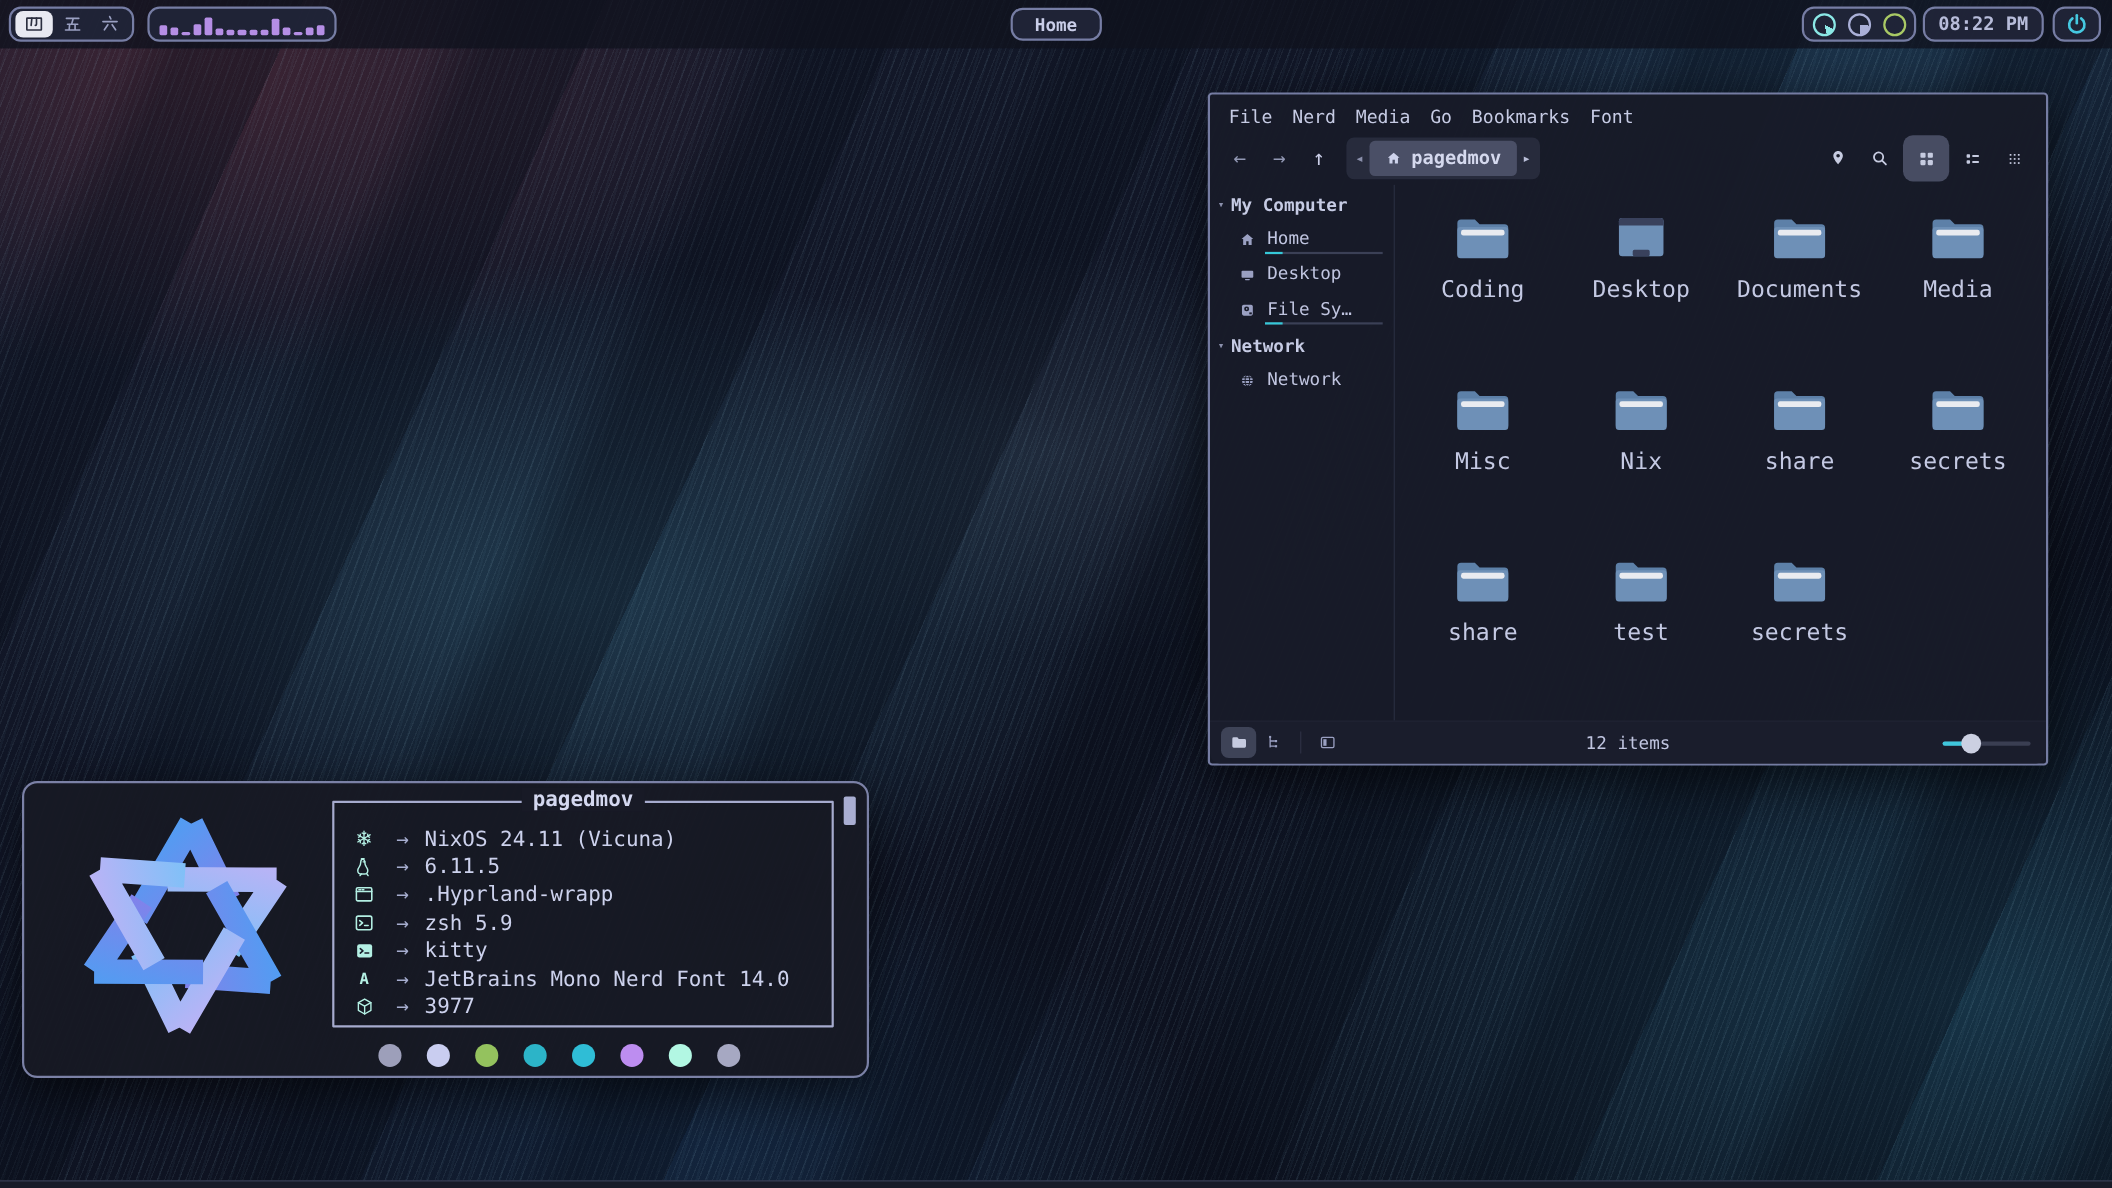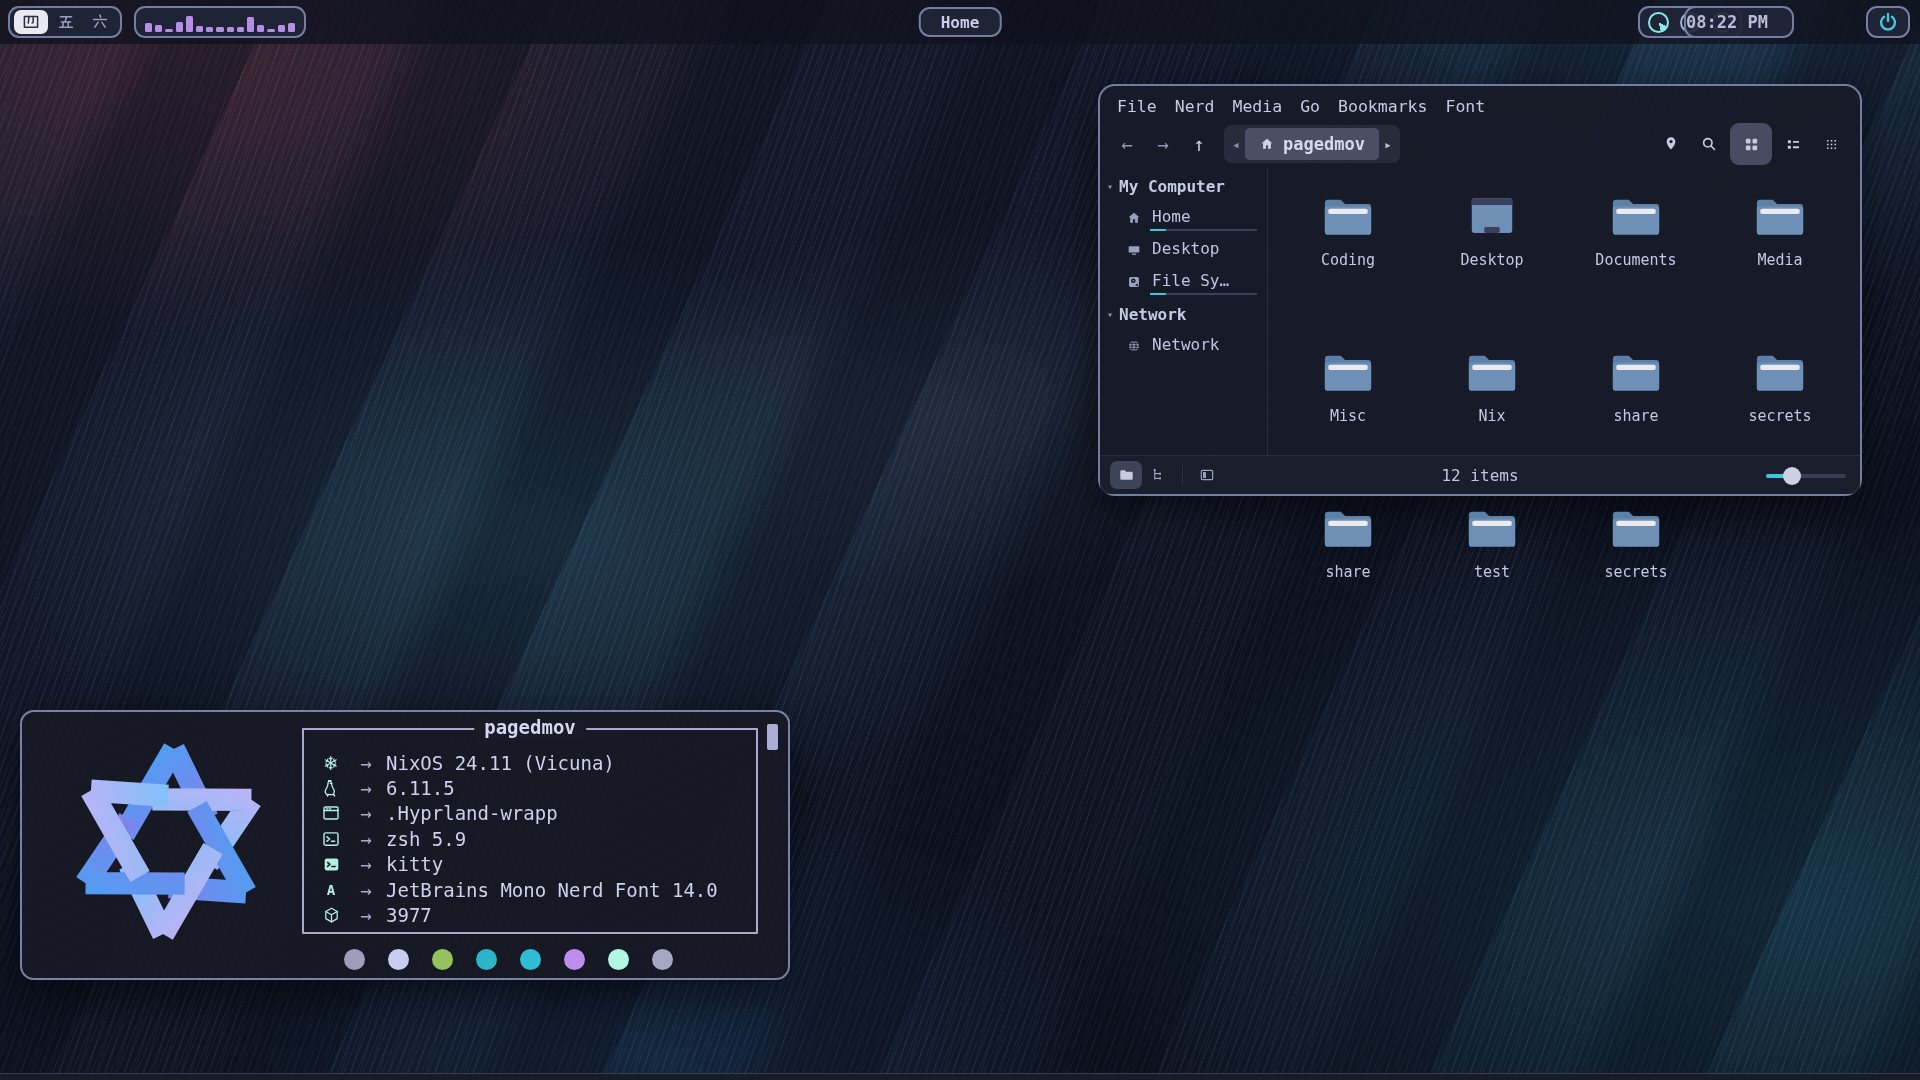--- a/index.html
+++ b/index.html
@@ -34,30 +34,30 @@
   .ws-pill { left:8px; width:114px; padding:0 4px; gap:2px; }
   .ws-item { width:34px; height:24px; display:flex; align-items:center; justify-content:center; border-radius:7px; }
   .ws-item.active { background:#e8e9f1; width:36px; }
   .viz-pill { left:134px; width:172px; padding:0 9px; }
   .viz { display:flex; align-items:flex-end; gap:3px; width:100%; height:20px; }
   .viz-bar { flex:1; background:#b58ee5; border-radius:1.5px; }
   .home-pill { left:50%; transform:translateX(-50%); top:7px; height:30px; padding:0 20px; }
   .home-pill span { font-size:16px; font-weight:bold; color:#c9cde8; }
   .gauges-pill { left:1638px; width:104px; justify-content:center; gap:11px; }
   .gauge { width:21px; height:21px; border-radius:50%; border:2px solid; }
-  .clock-pill { left:1684px; width:110px; }
+  .clock-pill { left:1748px; width:110px; justify-content:center; }
   .clock-pill span { font-size:17px; font-weight:bold; color:#b7bcda; }
   .power-pill { left:1866px; width:44px; justify-content:center; }
 
   
   .win { position:absolute; box-shadow:0 14px 44px rgba(0,0,0,.55); }
 
   
-  .fm { left:1098px; top:84px; width:764px; height:412px; background:rgba(24,27,40,.97);
-    border:2px solid #757ca2; border-radius:17px; color:#c6cbe4; }
+  .fm { left:1098px; top:84px; width:764px; height:612px; background:rgba(24,27,40,.97);
+    border:2px solid #757ca2; border-radius:4px; color:#c6cbe4; }
   .menubar { height:34px; display:flex; align-items:center; padding:6px 6px 0 8px; }
   .menu-item { padding:0 9px; font-size:16.5px; color:#c6cbe4; cursor:default; }
   .toolbar { height:48px; display:flex; align-items:center; padding:0 12px; }
   .nav-btn { width:30px; height:30px; display:flex; align-items:center; justify-content:center;
     font-size:19px; color:#9298b4; border-radius:6px; }
   .nav-btn.bright { color:#cbcfe8; }
   .path-group { margin-left:10px; height:38px; background:#272b3c; border-radius:7px;
     display:flex; align-items:center; padding:0 3px; }
   .chev { width:18px; text-align:center; font-size:13px; color:#8b90ac; }
   .path-tab { height:32px; background:#4a4f66; border-radius:5px; display:flex; align-items:center;
@@ -71,21 +71,21 @@
   .side-row { height:32px; display:flex; align-items:center; }
   .side-head { padding-left:7px; gap:6px; color:#c6cbe4; font-weight:bold; }
   .side-head .tri { font-size:10px; color:#8b90ac; }
   .side-item { padding-left:26px; gap:8px; color:#c0c5e0; }
   .side-item .lwrap { position:relative; padding:2px 4px 5px 2px; flex:1; margin-right:10px; }
   .side-item .lwrap.u::before { content:""; position:absolute; left:0; right:0; bottom:0; height:2px; background:#3b4056; }
   .side-item .lwrap.u::after { content:""; position:absolute; left:0; bottom:0; width:16px; height:2px; background:#35c8d8; }
   .fm-grid { flex:1; display:grid; grid-template-columns:repeat(4,1fr);
     grid-auto-rows:156px; padding:16px 8px 0; align-content:start; }
   .folder-cell { display:flex; flex-direction:column; align-items:center; padding-top:10px; gap:12px; }
-  .folder-cell .name { font-size:15px; color:#c4c9e3; }
+  .folder-cell .name { font-size:21px; color:#c4c9e3; }
   .statusbar { position:absolute; left:0; right:0; bottom:0; height:39px; border-top:1px solid #292d3f;
     background:rgba(27,30,44,.9); display:flex; align-items:center; padding:0 10px;
     border-radius:0 0 9px 9px; }
   .st-btn { width:32px; height:28px; display:flex; align-items:center; justify-content:center; border-radius:7px; }
   .st-btn.active { background:#3e4357; }
   .st-sep { width:1px; height:20px; background:#2e3246; margin:0 8px; }
   .status-center { position:absolute; left:0; right:0; text-align:center; font-size:16px; color:#c0c5e0; pointer-events:none; }
   .zoom-slider { position:absolute; right:14px; top:11px; width:80px; height:18px; }
   .zoom-slider .track { position:absolute; left:0; right:0; top:7px; height:4px; background:#3a3e52; border-radius:2px; }
   .zoom-slider .fill { height:4px; background:#3fc6dc; border-radius:2px; }

